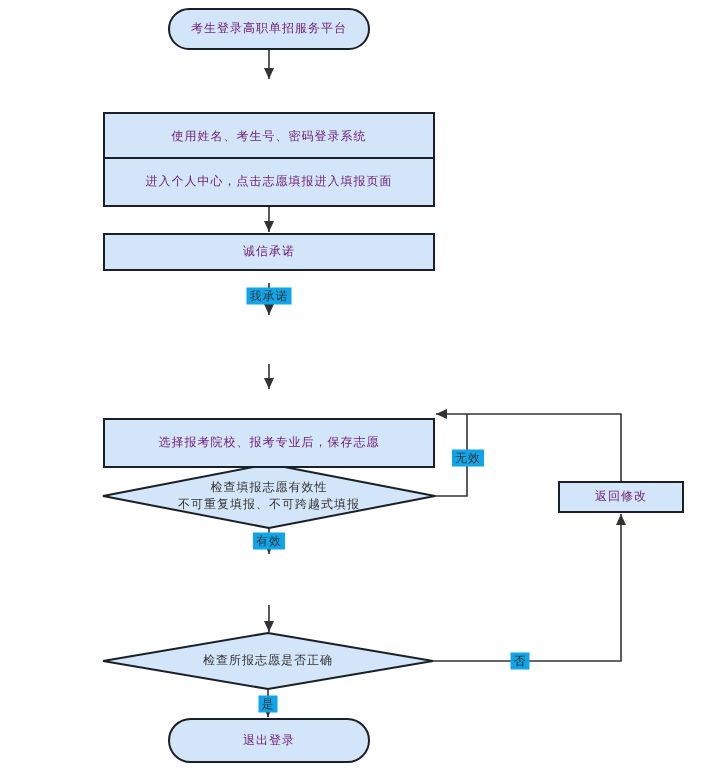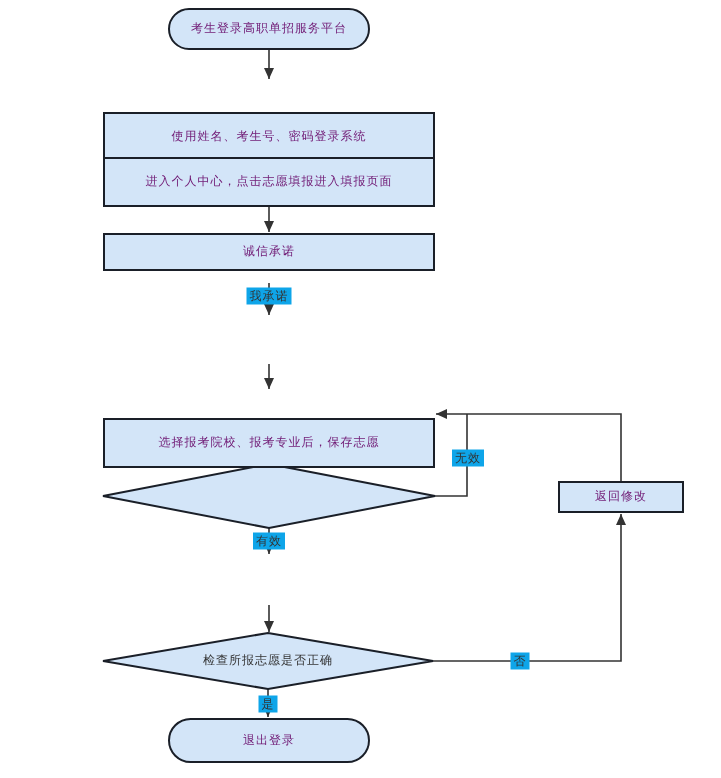--- a/index.html
+++ b/index.html
@@ -73,20 +73,24 @@
 
   <div class="node" style="left:103px;top:233px;width:332px;height:38px;">
     <span>诚信承诺</span>
   </div>
 
 
   <div class="node" style="left:103px;top:390px;width:332px;height:50px;margin-top:28px;">
     <span>选择报考院校、报考专业后，保存志愿</span>
   </div>
 
+  <div class="overlay" style="left:103px;top:466px;width:332px;height:60px;">
+    <span>检查填报志愿有效性</span>
+    <span>不可重复填报、不可跨越式填报</span>
+  </div>
 
 
   <div class="overlay" style="left:103px;top:635px;width:330px;height:52px;">
     <span>检查所报志愿是否正确</span>
   </div>
 
   <div class="node pill" style="left:168px;top:718px;width:202px;height:45px;">
     <span>退出登录</span>
   </div>
 

